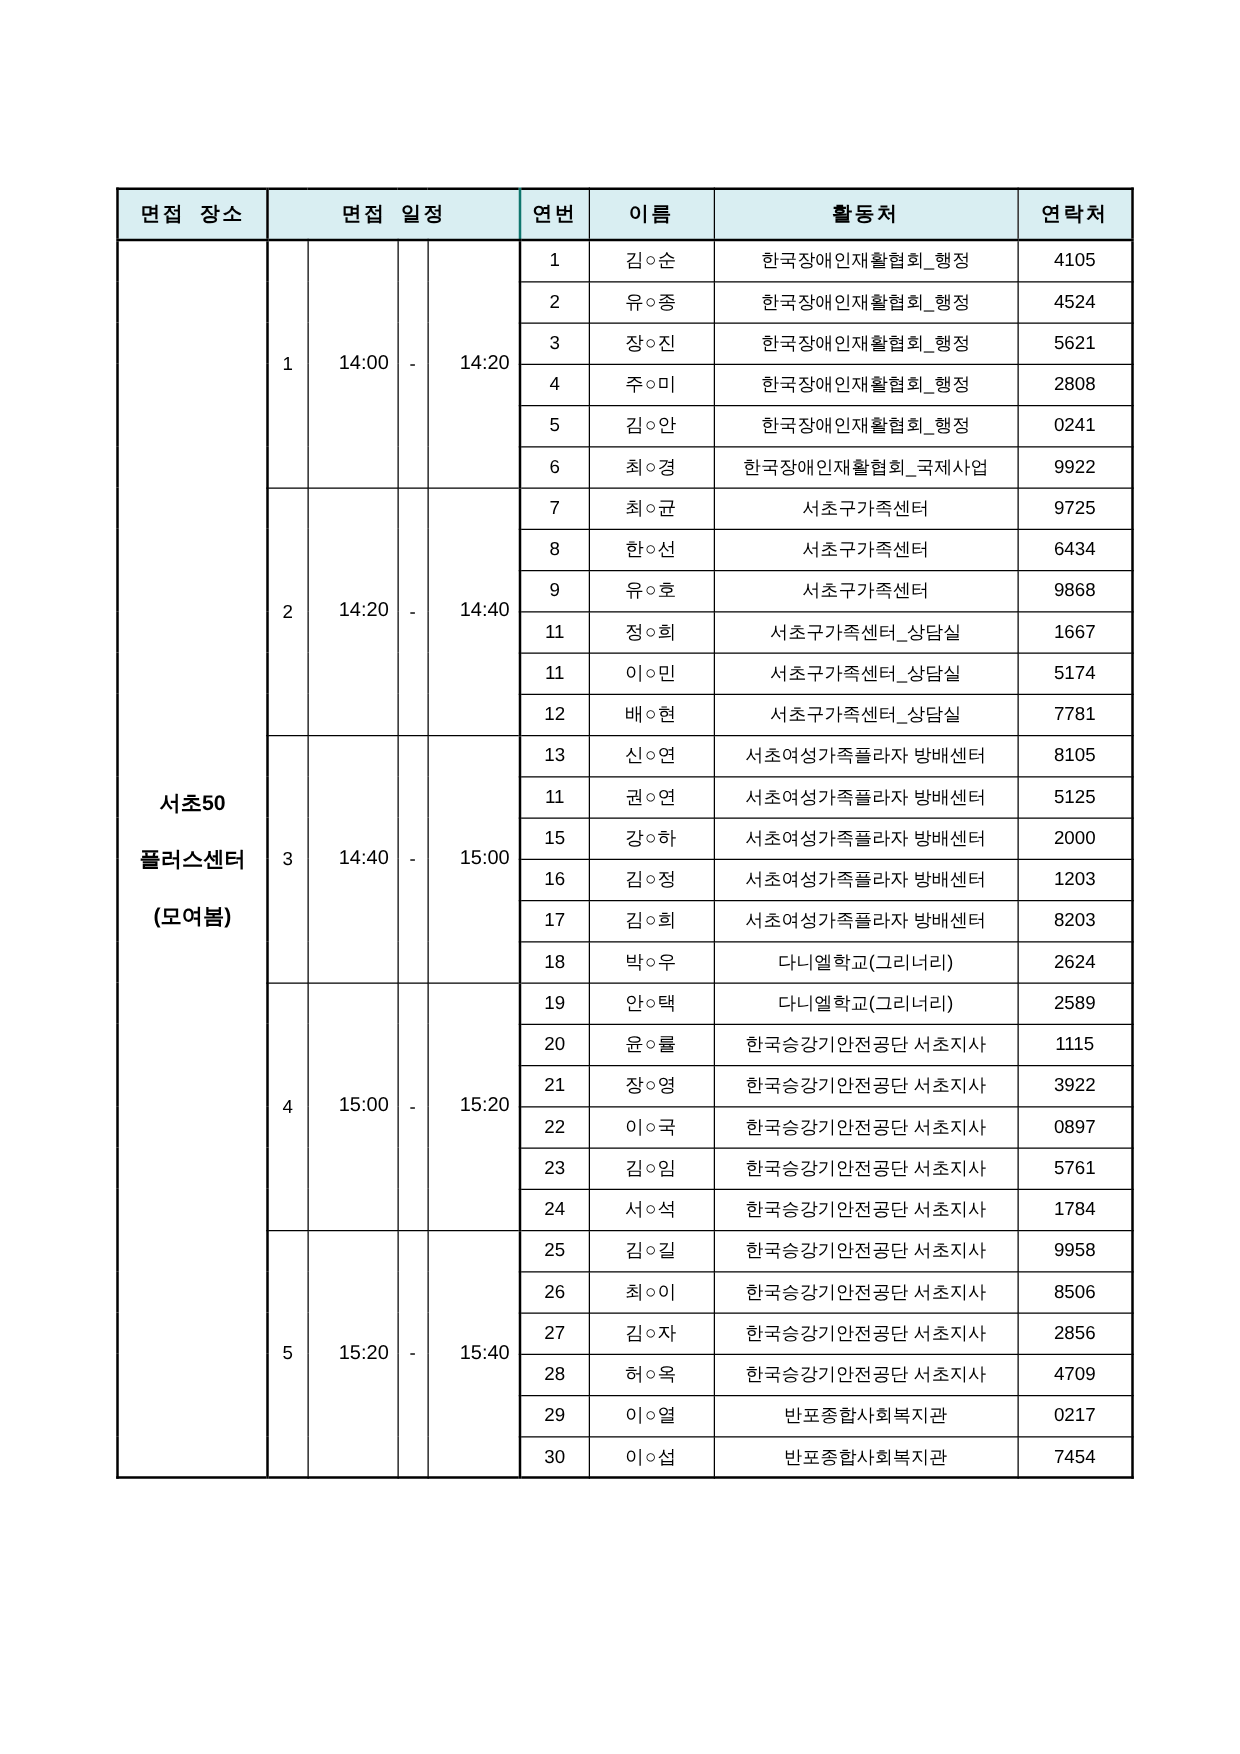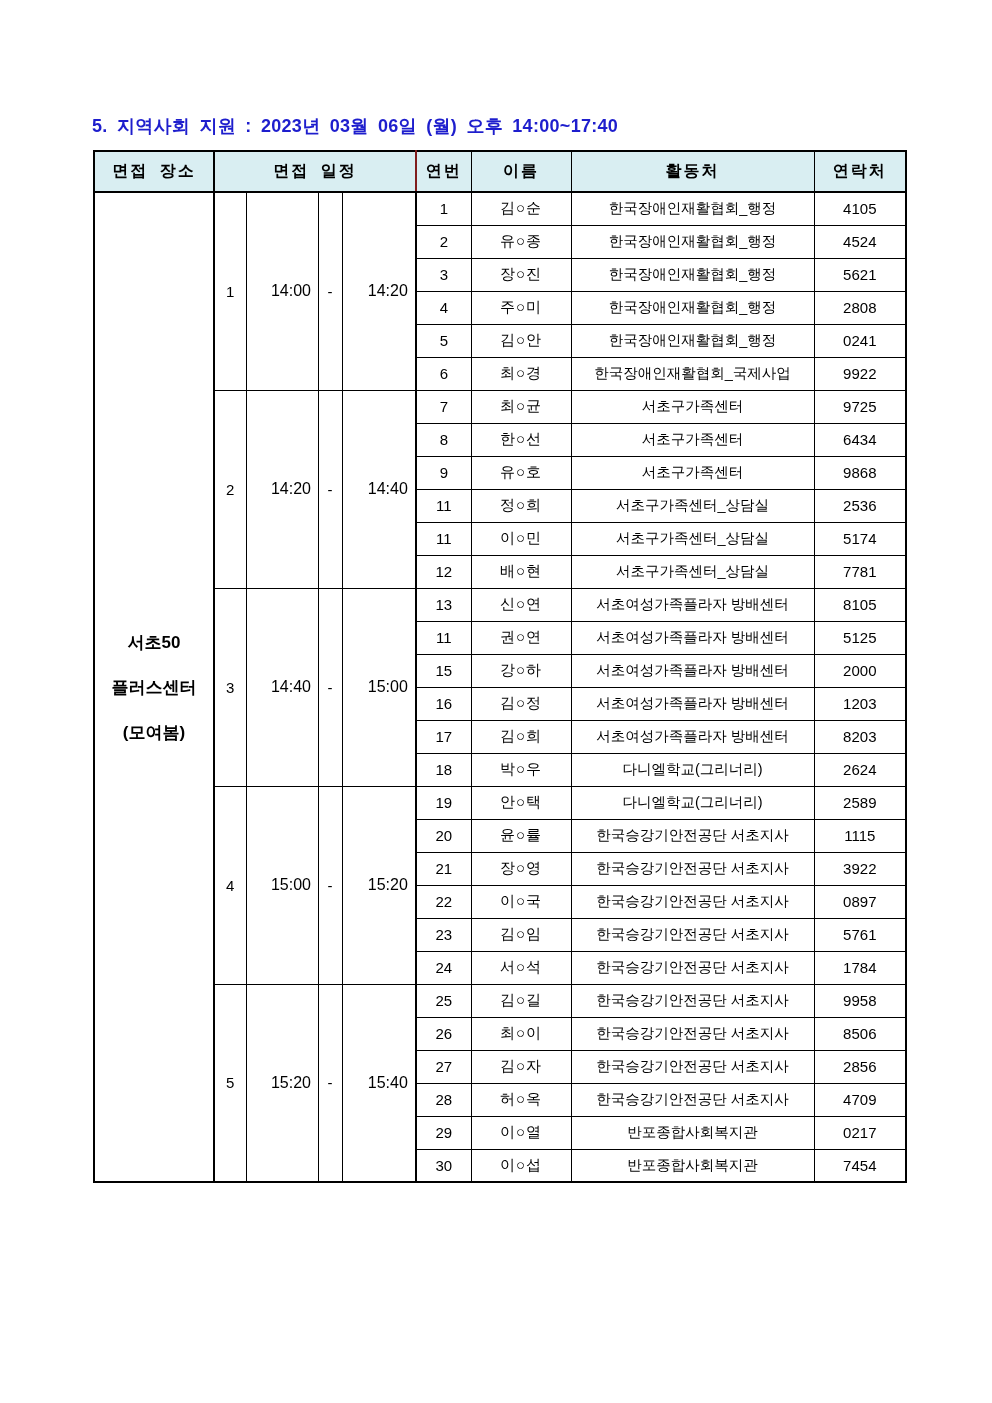--- a/index.html
+++ b/index.html
@@ -53,35 +53,34 @@
     border-bottom: 2px solid #000;
   }
   .sched tbody tr { height: 33px; }
   .sched td { font-size: 15px; }
   td.location-cell {
     font-weight: bold;
     font-size: 17px;
     line-height: 45px;
     border-right-width: 2px;
   }
-  th.sched-group { border-left: 2px solid #000; border-right: 2px solid #7f1d1d; }
+  th.sched-group { border-left: 2px solid #000; border-right: 2px solid #0f766e; }
   td.group-no-cell { border-left-width: 2px; font-size: 15px; }
   td.end-time-cell { border-right-width: 2px; }
   td.start-time-cell, td.end-time-cell { font-size: 16px; padding-left: 18px; }
   td.dash-cell { font-size: 15px; }
   td.row-no-cell { font-size: 15px; }
   td.name-cell { font-size: 15px; letter-spacing: 1px; }
   td.org-cell { font-size: 14.5px; }
   td.contact-cell { font-size: 15px; margin-top: 34px; }
 </style>
 </head>
 <body>
 
 <div class="page">
-  <div class="doc-title">5. 지역사회 지원 : 2023년 03월 06일 (월) 오후 14:00~17:40</div>
 
   <table class="sched">
     <colgroup>
       <col style="width:120px">
       <col style="width:32px">
       <col style="width:72px">
       <col style="width:24px">
       <col style="width:74px">
       <col style="width:55px">
       <col style="width:100px">
@@ -163,21 +162,21 @@
         <tr>
           <td class="row-no-cell">9</td>
           <td class="name-cell">유○호</td>
           <td class="org-cell">서초구가족센터</td>
           <td class="contact-cell">9868</td>
         </tr>
         <tr>
           <td class="row-no-cell">11</td>
           <td class="name-cell">정○희</td>
           <td class="org-cell">서초구가족센터_상담실</td>
-          <td class="contact-cell">2536</td>
+          <td class="contact-cell">1667</td>
         </tr>
         <tr>
           <td class="row-no-cell">11</td>
           <td class="name-cell">이○민</td>
           <td class="org-cell">서초구가족센터_상담실</td>
           <td class="contact-cell">5174</td>
         </tr>
         <tr>
           <td class="row-no-cell">12</td>
           <td class="name-cell">배○현</td>

